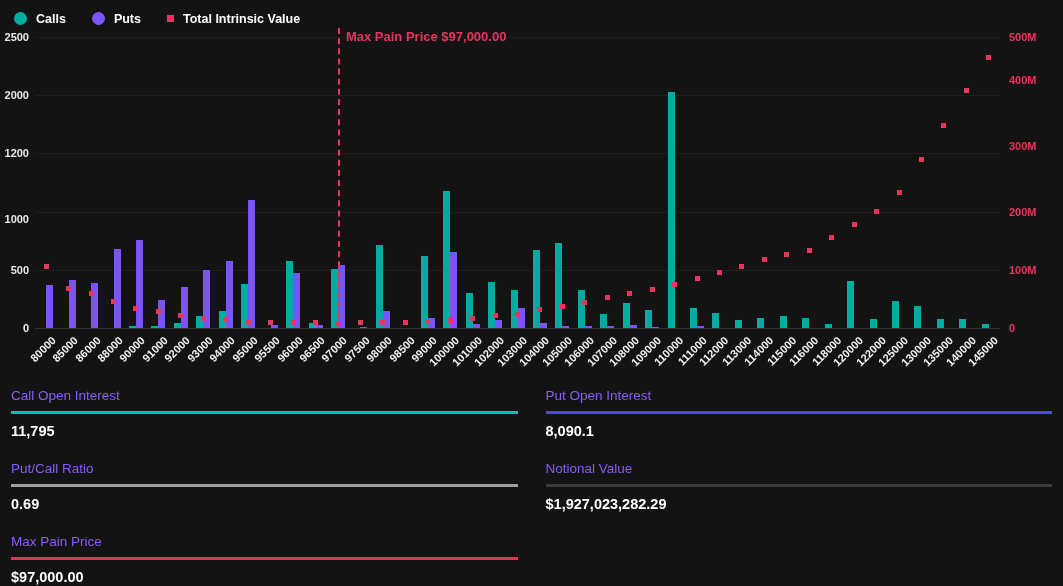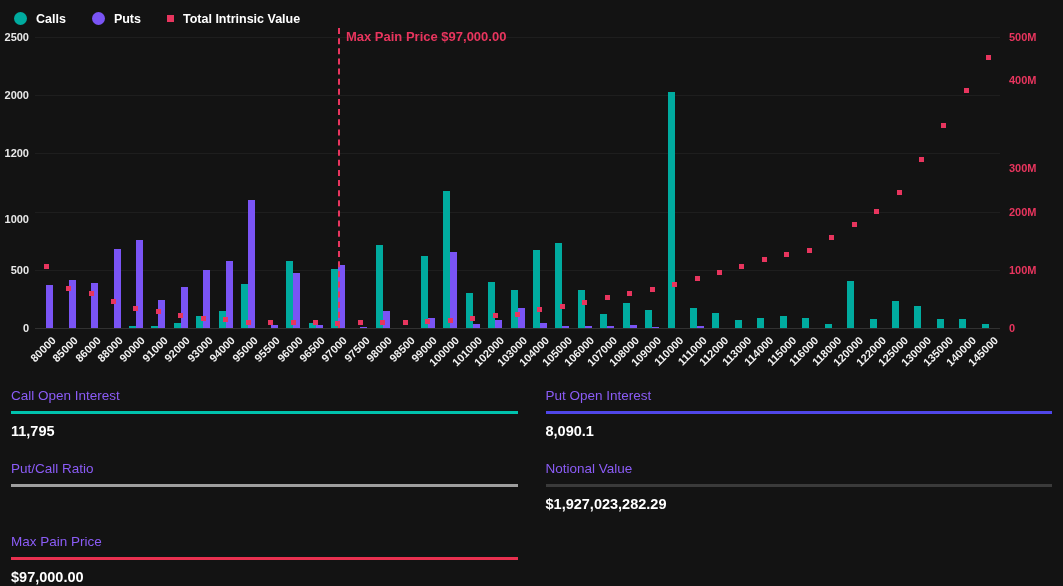--- a/index.html
+++ b/index.html
@@ -59,21 +59,21 @@
       <div class="y-label-left" style="top: 291px;">0</div>
       <div class="y-label-right" style="top: 291px;">0</div>
       <div class="gridline" style="top: 232.8px;"></div>
       <div class="y-label-left" style="top: 232.8px;">500</div>
       <div class="y-label-right" style="top: 232.8px;">100M</div>
       <div class="gridline" style="top: 174.6px;"></div>
       <div class="y-label-left" style="top: 182px;">1000</div>
       <div class="y-label-right" style="top: 174.6px;">200M</div>
       <div class="gridline" style="top: 116.4px;"></div>
       <div class="y-label-left" style="top: 116.4px;">1200</div>
-      <div class="y-label-right" style="top: 131px;">300M</div>
+      <div class="y-label-right" style="top: 109px;">300M</div>
       <div class="gridline" style="top: 58.2px;"></div>
       <div class="y-label-left" style="top: 58.2px;">2000</div>
       <div class="y-label-right" style="top: 43px;">400M</div>
       <div class="gridline" style="top: 0px;"></div>
       <div class="y-label-left" style="top: 0px;">2500</div>
       <div class="y-label-right" style="top: 0px;">500M</div>
       <div class="bar" style="left: 11.2209px; width: 7px; height: 43.068px; background: rgb(122, 84, 245);"></div>
       <div class="tiv-dot" style="left: 8.72093px; top: 227.39px; background: rgb(232, 53, 94);"></div>
       <div class="x-label" style="right: 950.779px;">80000</div>
       <div class="bar" style="left: 33.6628px; width: 7px; height: 47.724px; background: rgb(122, 84, 245);"></div>
@@ -235,20 +235,21 @@
       <div class="stat-value">11,795</div>
     </div>
     <div class="stat-cell">
       <div class="stat-label">Put Open Interest</div>
       <div class="stat-line" style="background: rgb(79, 70, 232);"></div>
       <div class="stat-value">8,090.1</div>
     </div>
     <div class="stat-cell">
       <div class="stat-label">Put/Call Ratio</div>
       <div class="stat-line" style="background: rgb(158, 158, 158);"></div>
+      <div class="stat-value">0.69</div>
     </div>
     <div class="stat-cell">
       <div class="stat-label">Notional Value</div>
       <div class="stat-line" style="background: rgb(58, 58, 58);"></div>
       <div class="stat-value">$1,927,023,282.29</div>
     </div>
     <div class="stat-cell">
       <div class="stat-label">Max Pain Price</div>
       <div class="stat-line" style="background: rgb(232, 48, 79);"></div>
       <div class="stat-value">$97,000.00</div>

